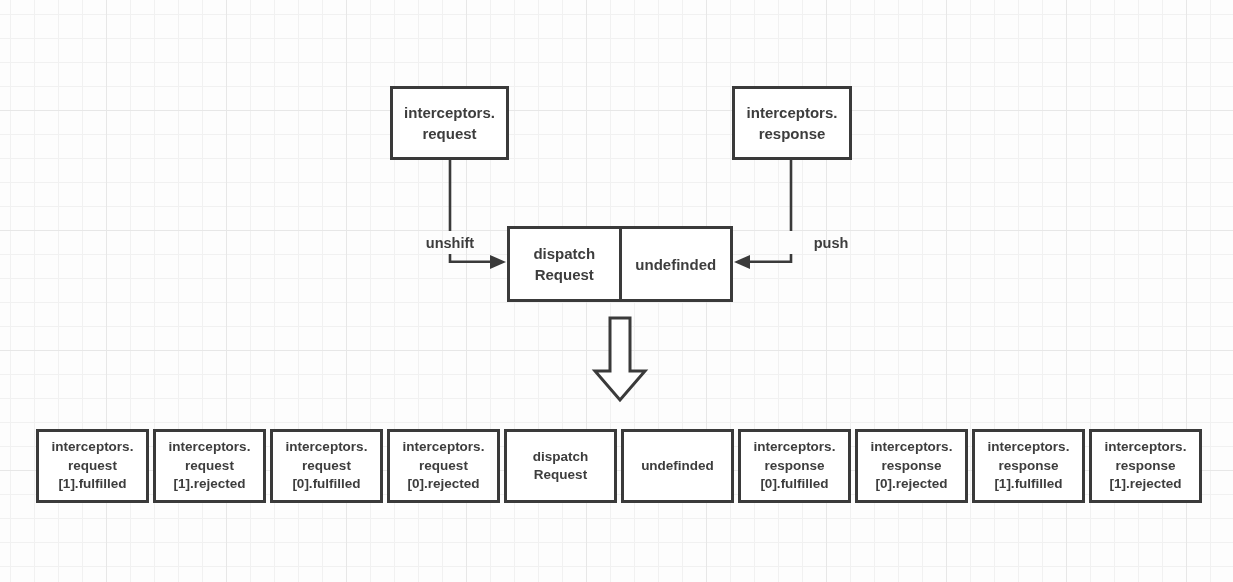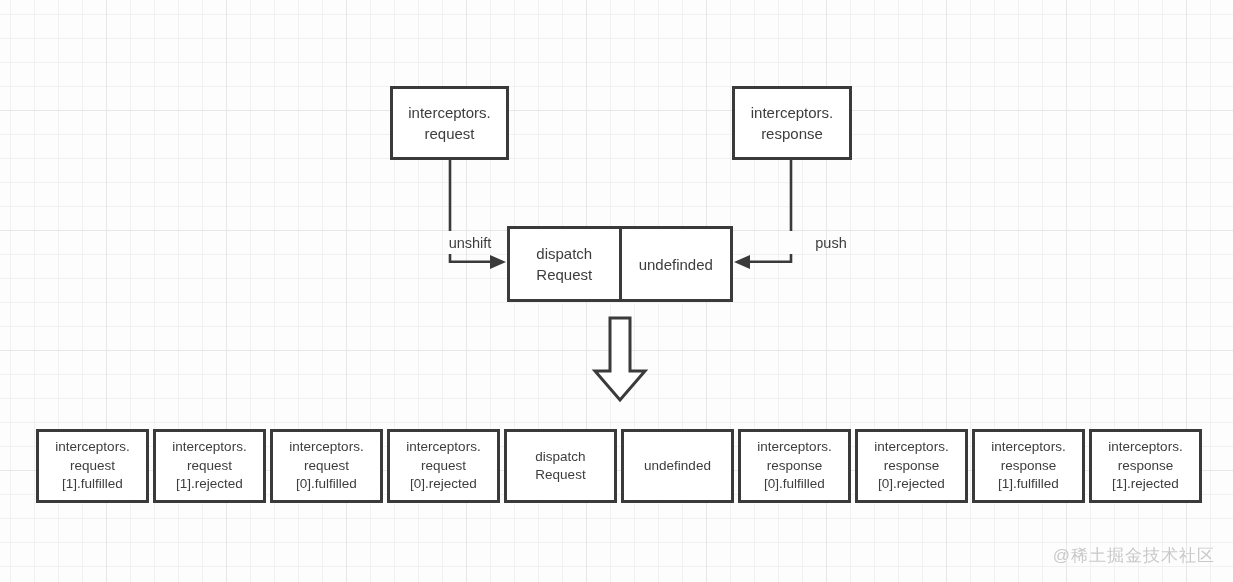--- a/index.html
+++ b/index.html
@@ -14,20 +14,21 @@
     height: 582px;
     overflow: hidden;
     background-color: #fdfdfd;
     background-image:
       linear-gradient(#e7e7e7 1px, transparent 1px),
       linear-gradient(90deg, #e7e7e7 1px, transparent 1px),
       linear-gradient(#f1f1f1 1px, transparent 1px),
       linear-gradient(90deg, #f1f1f1 1px, transparent 1px);
     background-size: 120px 120px, 120px 120px, 24px 24px, 24px 24px;
     background-position: -14px -10px, -14px -10px, -14px -10px, -14px -10px;
+    font-weight: bold;
   }
   .node {
     position: absolute;
     box-sizing: border-box;
     background: #ffffff;
     border: 3px solid #3a3a3a;
     display: flex;
     align-items: center;
     justify-content: center;
     text-align: center;
@@ -60,21 +61,21 @@
   }
   .middle-cell.first { border-right: 3px solid #3a3a3a; }
   .edge-label {
     position: absolute;
     transform: translate(-50%, -50%);
     color: #3d3d3d;
     font-size: 14.5px;
     padding: 0 3px;
     white-space: nowrap;
   }
-  .edge-label.left  { left: 450px; top: 243px; margin-left: 20px; }
+  .edge-label.left  { left: 450px; top: 243px; }
   .edge-label.right { left: 831px; top: 243px; }
   .connector-layer {
     position: absolute;
     left: 0; top: 0;
     width: 1233px; height: 582px;
     pointer-events: none;
   }
   .queue-row {
     position: absolute;
     left: 36px; top: 429px;
@@ -167,15 +168,14 @@
 response
 [0].rejected</div>
     <div class="queue-cell">interceptors.
 response
 [1].fulfilled</div>
     <div class="queue-cell">interceptors.
 response
 [1].rejected</div>
   </div>
 
-  <div class="watermark">@稀土掘金技术社区</div>
 
 </div>
 
 </body></html>

